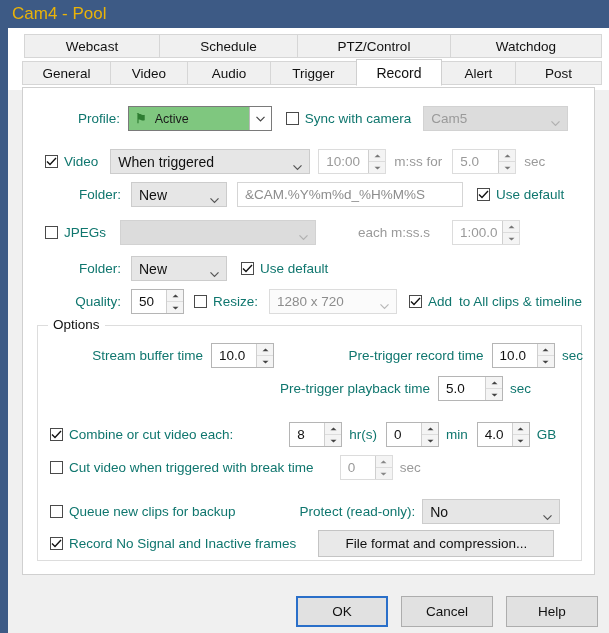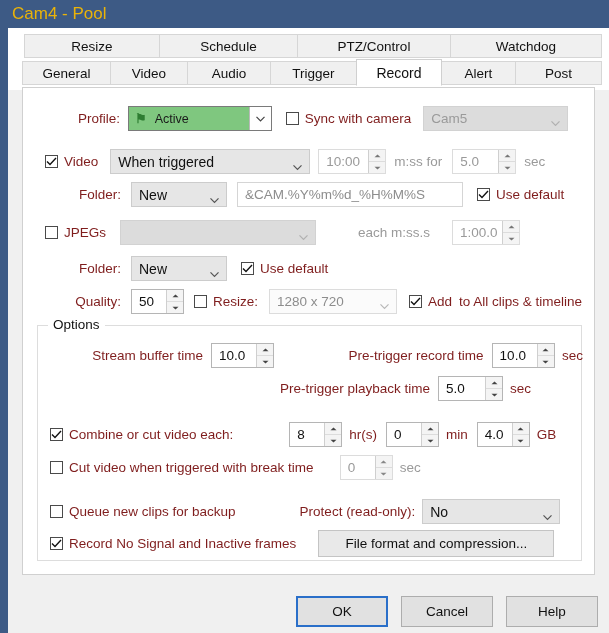--- a/index.html
+++ b/index.html
@@ -51,21 +51,21 @@
   }
 
   
   .panel {
     position: absolute; left: 22px; top: 87px; width: 573px; height: 488px;
     background: #ffffff;
     border: 1px solid #d0d0d0;
   }
 
   .row { position: absolute; display: flex; align-items: center; }
-  .lbl { font-size: 13.5px; color: #7f1d1d; white-space: nowrap; }
+  .lbl { font-size: 13.5px; color: #0f766e; white-space: nowrap; }
   .lbl.dim { color: #9a9a9a; }
 
   
   .combo {
     position: relative;
     height: 25px;
     background: #e6e6e6;
     border: 1px solid #cccccc;
     display: flex; align-items: center;
     padding-left: 7px;
@@ -160,21 +160,21 @@
 
   <div class="titlebar">
     <span>Cam4 - Pool</span>
   </div>
   <div class="left-strip"></div>
 
   <div class="tabstrip">
 
     <div class="tabrow" style="left:16px; top:6px; width:585px;">
       <div class="tab" style="left:0px; width:136px;">
-        <span>Resize</span>
+        <span>Webcast</span>
       </div>
       <div class="tab" style="left:135px; width:139px;">
         <span>Schedule</span>
       </div>
       <div class="tab" style="left:273px; width:154px;">
         <span>PTZ/Control</span>
       </div>
       <div class="tab" style="left:426px; width:152px;">
         <span>Watchdog</span>
       </div>

